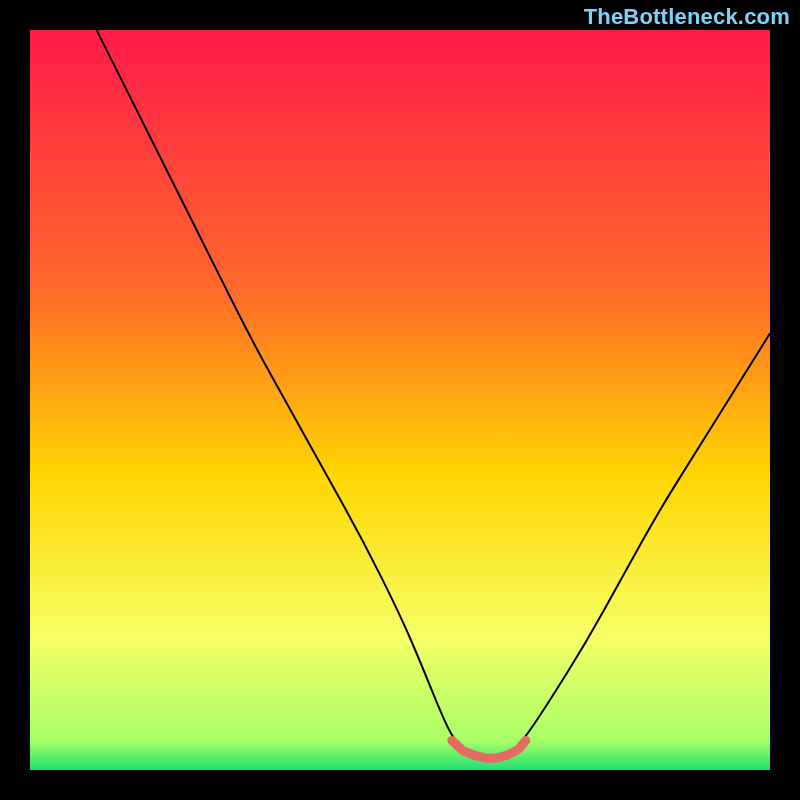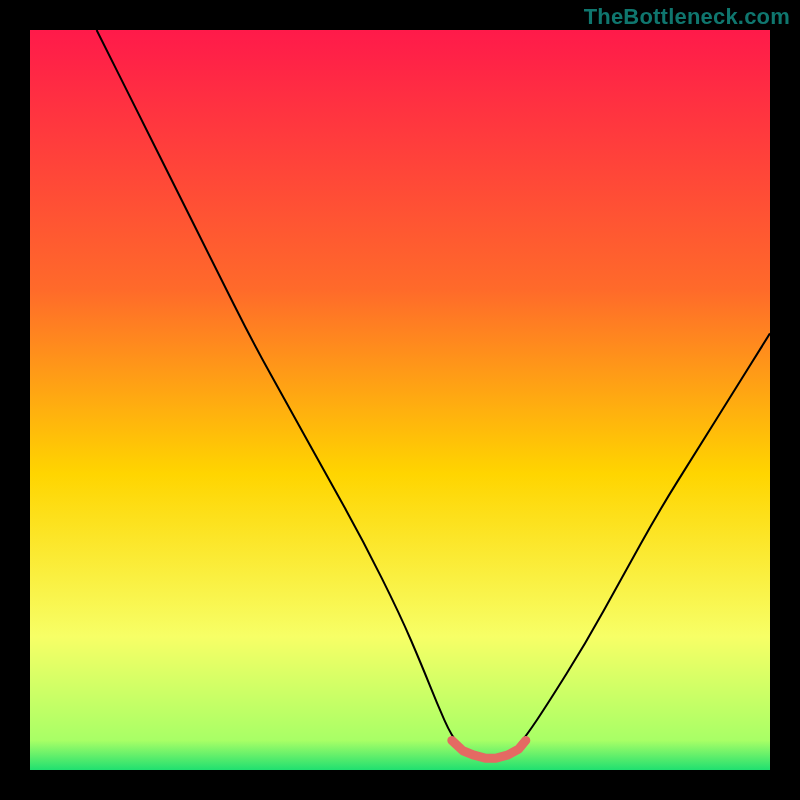--- a/index.html
+++ b/index.html
@@ -14,21 +14,21 @@
   .frame {
     position: relative;
     width: 800px;
     height: 800px;
     background: #000;
   }
   .watermark {
     position: absolute;
     top: 4px;
     right: 10px;
-    color: #0f766e;
+    color: #7dd3fc;
     font-size: 22px;
     font-weight: 600;
     letter-spacing: 0.2px;
     z-index: 10;
     margin-left: 24px;
   }
   .plot-wrap {
     position: absolute;
     left: 30px;
     top: 30px;

